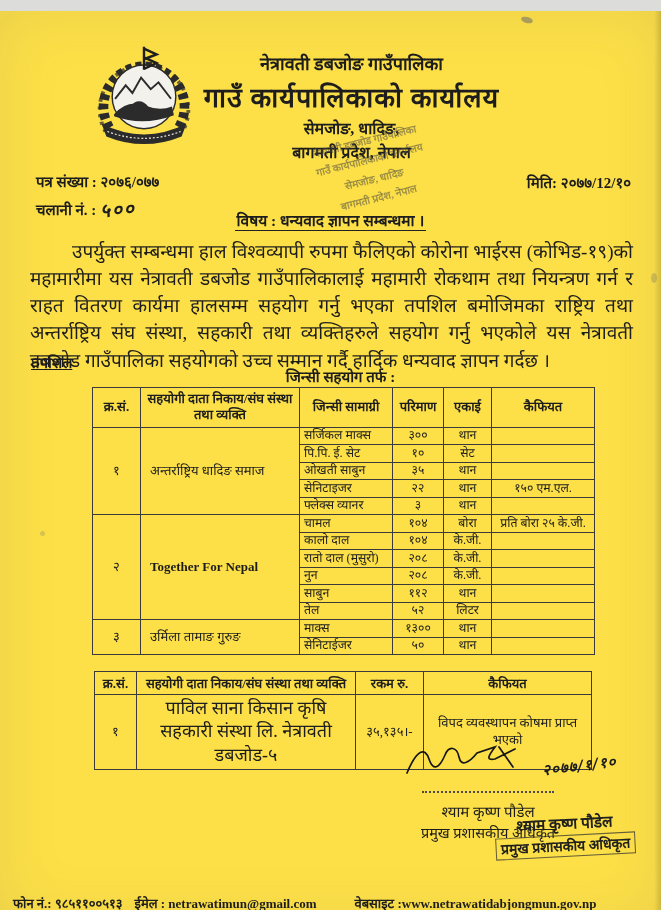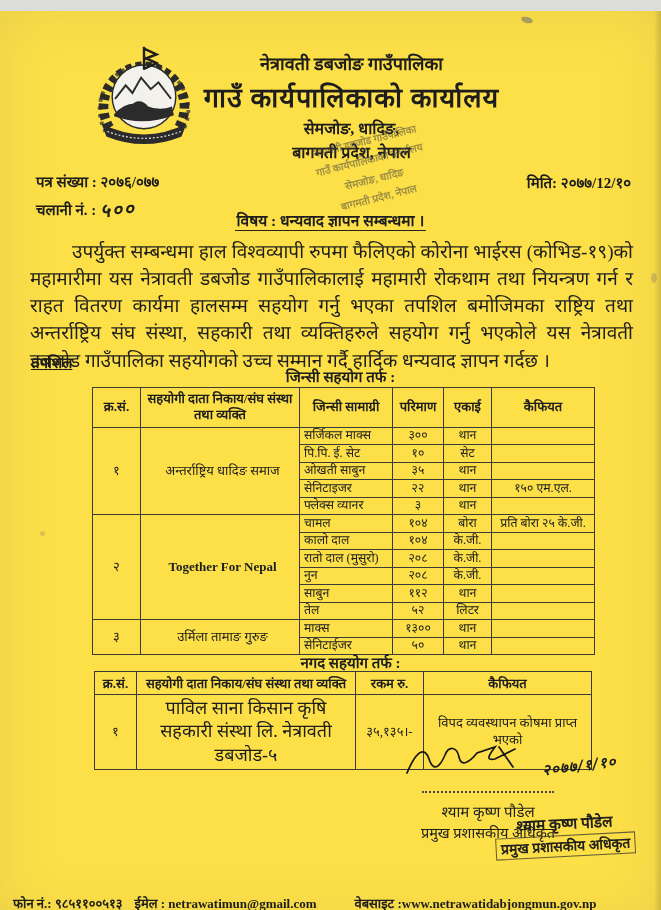--- a/index.html
+++ b/index.html
@@ -43,21 +43,21 @@
   .tbl-title { position:absolute; left:0; right:0; text-align:center; font-weight:bold; font-size:15px; }
   .t1-title { top:355px; padding-left:20px; }
   .t2-title { top:641px; padding-left:40px; }
 
   table { border-collapse:collapse; table-layout:fixed; }
   th,td { border:1px solid #3a3a3a; overflow:hidden; }
   .t1 { position:absolute; left:92px; top:376px; width:502px; font-size:12.3px; }
   .t1 thead th { font-weight:bold; font-size:13px; padding:3px 2px; line-height:1.25; }
   .t1 td { padding:0 4px; height:16.5px; line-height:1.2; }
   .t1 .c-sn, .t1 .c-qty, .t1 .c-unit, .t1 .c-remark { text-align:center; }
-  .t1 .c-donor { text-align:center; padding-left:9px; font-size:13px; }
+  .t1 .c-donor { text-align:left; padding-left:9px; font-size:13px; }
   .latin-bold { font-family:"Liberation Serif",serif; font-weight:bold; font-size:13.5px; }
   .t1 .c-sn { font-size:13px; }
 
   .t2 { position:absolute; left:94px; top:660px; width:497px; font-size:13px; }
   .t2 thead th { font-weight:bold; padding:2px 2px; }
   .t2 td { padding:2px 4px; text-align:center; line-height:1.3; }
   .t2 .c-donor { font-size:18px; }
 
   
   .sig-block { position:absolute; right:58px; top:732px; width:230px; text-align:center; }
@@ -245,21 +245,20 @@
       </tr>
       <tr>
         <td>सेनिटाईजर</td>
         <td class="c-qty">५०</td>
         <td class="c-unit">थान</td>
         <td class="c-remark"></td>
       </tr>
     </tbody>
   </table>
 
-  <div class="tbl-title t2-title">नगद सहयोग तर्फ :</div>
   <table class="t2">
     <colgroup>
         <col style="width:42px">
         <col style="width:219px">
         <col style="width:68px">
         <col style="width:168px">
       </colgroup>
     <thead>
       <tr>
         <th>क्र.सं.</th>

